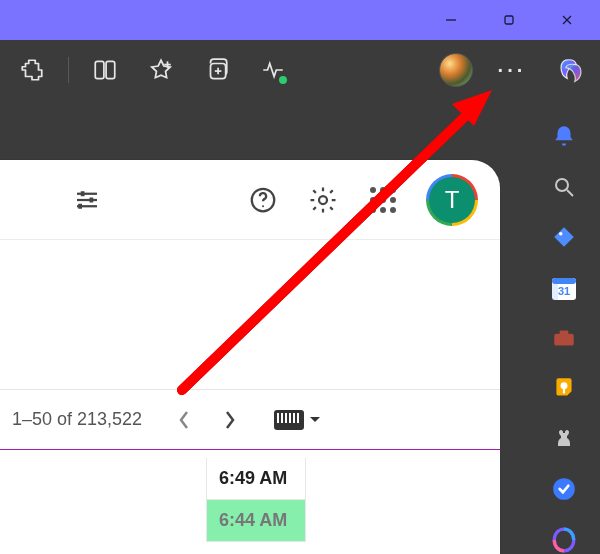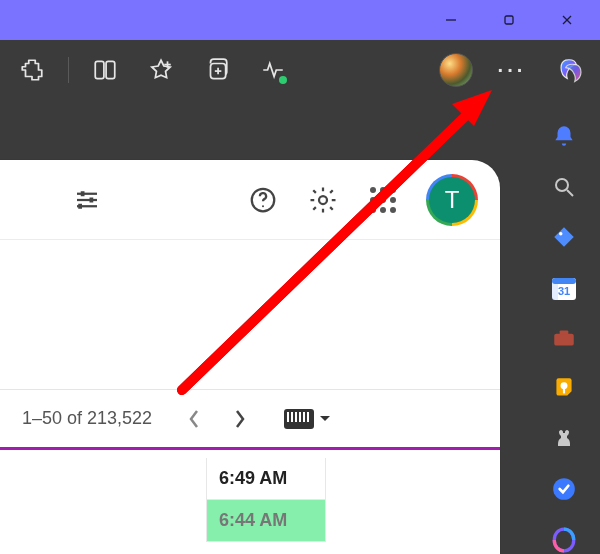--- a/index.html
+++ b/index.html
@@ -143,24 +143,24 @@
     height: 150px;
     border-bottom: 1px solid #e5e5e5;
     background: #fff;
   }
 
   .gmail-pager {
     height: 60px;
     display: flex;
     align-items: center;
     gap: 6px;
-    padding-left: 22px;
+    padding-left: 12px;
     color: #555;
     font-size: 18px;
-    border-bottom: 3px solid #a21caf;
+    border-bottom: 1px solid #a21caf;
   }
   .pager-count { margin-right: 16px; }
   .pager-arrow {
     width: 40px; height: 40px;
     display: flex; align-items: center; justify-content: center;
     color: #888;
   }
   .pager-arrow svg { width: 12px; height: 20px; stroke: currentColor; fill: none; stroke-width: 2.5; }
   .pager-arrow.enabled { color: #444; }
   .kb-select {
@@ -172,21 +172,21 @@
   .kb-select .kb::after {
     content:""; position:absolute; inset: 3px 3px 7px 3px;
     background: repeating-linear-gradient(90deg, #fff 0 2px, #333 2px 4px);
   }
   .kb-select .caret { border: 5px solid transparent; border-top-color: #333; margin-top: 5px; }
 
   .times {
     padding: 8px 0 0 206px;
   }
   .time-cell {
-    width: 120px;
+    width: 100px;
     padding: 10px 12px;
     font-size: 18px;
     font-weight: 700;
     color: #222;
     background: #fff;
     border-left: 1px solid #e7e7e7;
     border-right: 1px solid #e7e7e7;
     border-bottom: 1px solid #e7e7e7;
   }
   .time-cell.dim { color: #777; font-weight: 600; background: #86efac; }

